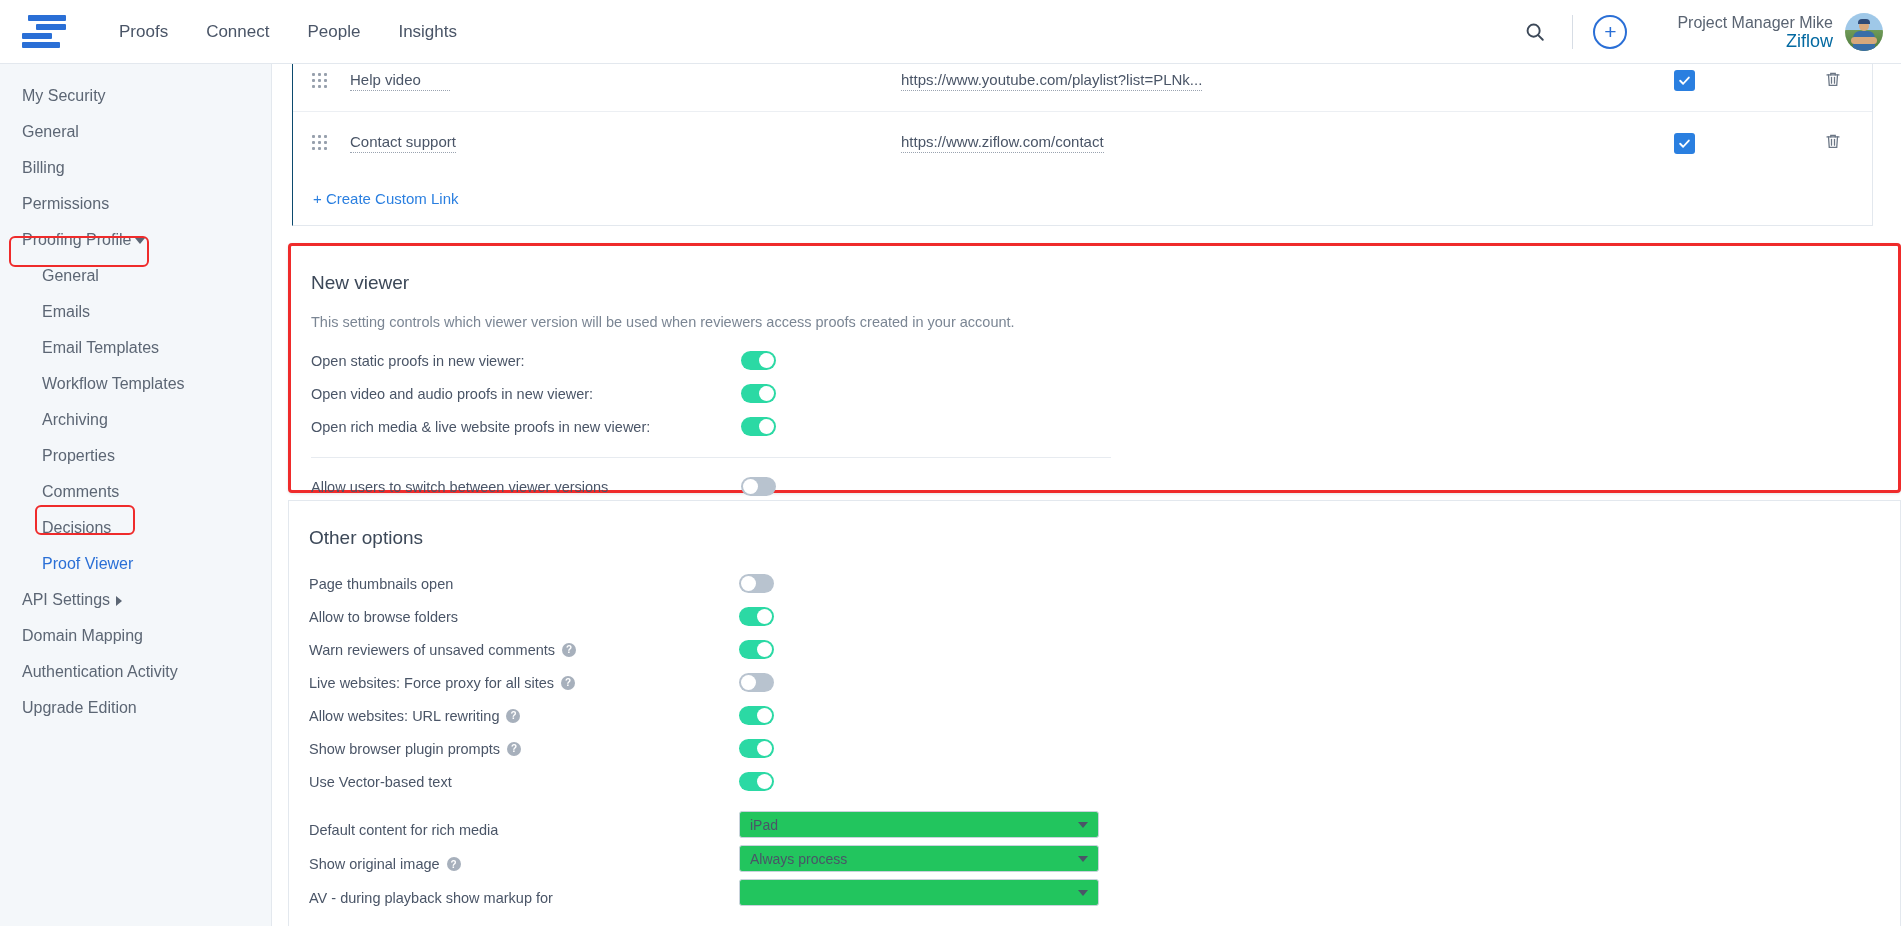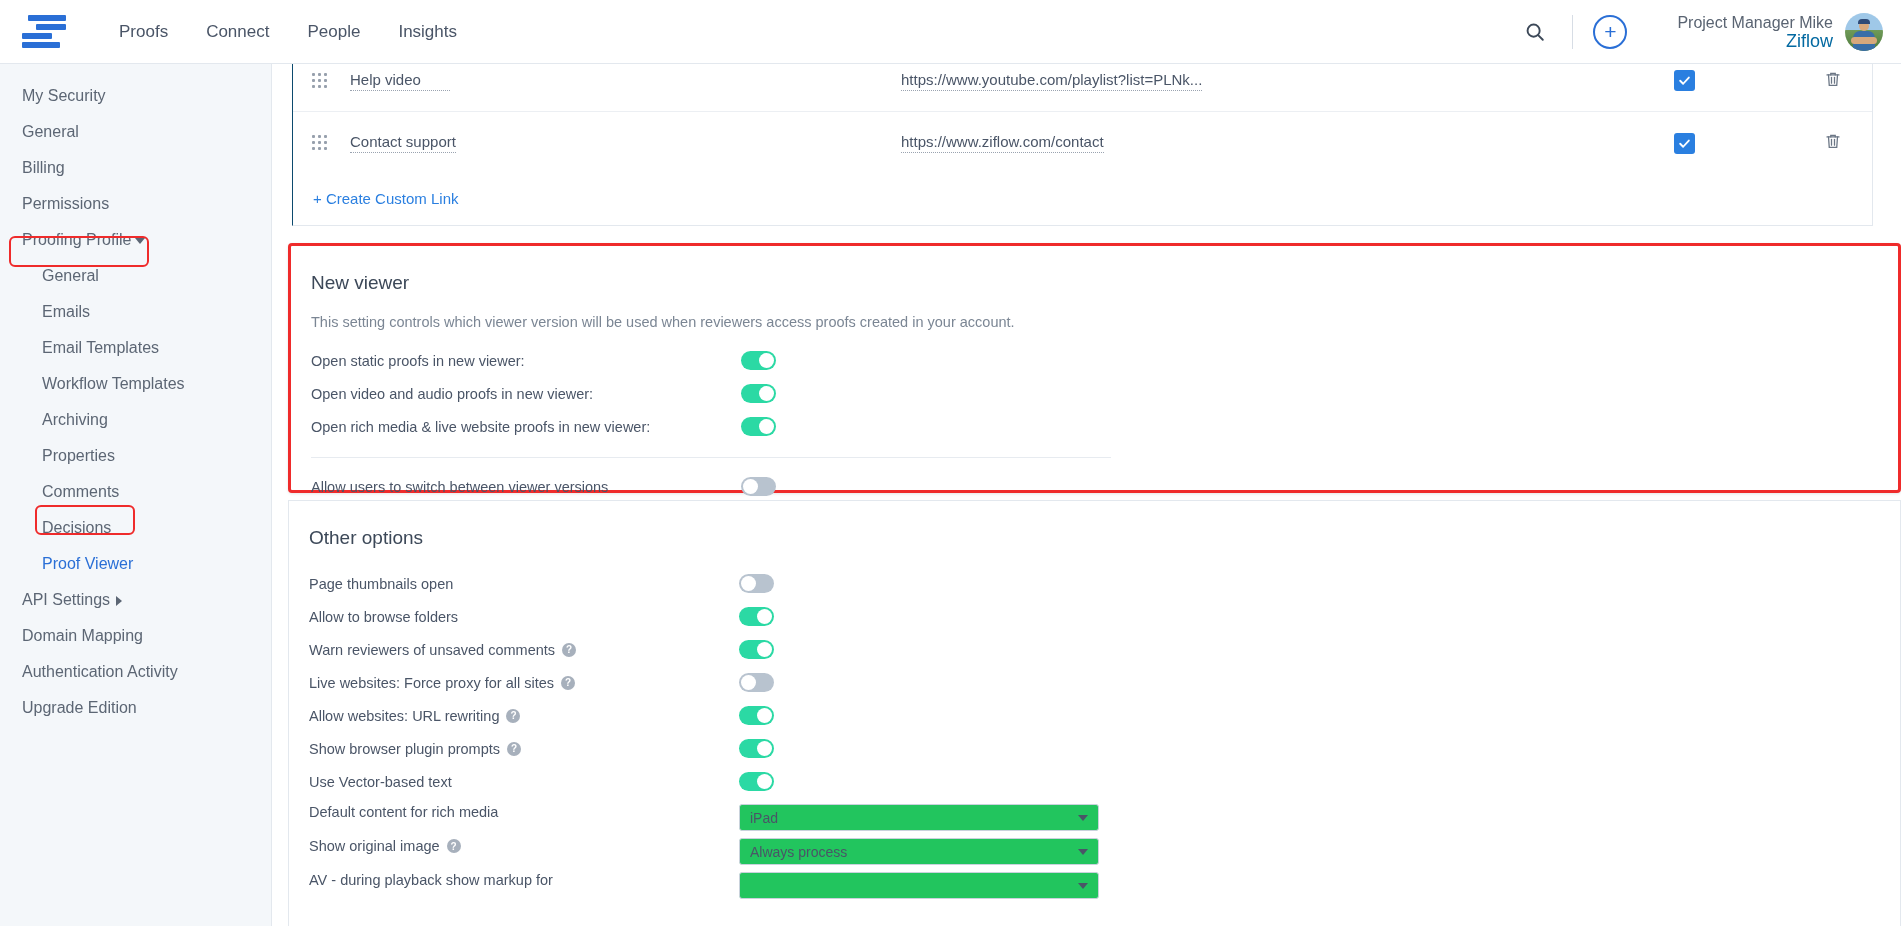--- a/index.html
+++ b/index.html
@@ -205,21 +205,21 @@
   }
 
   
   .other-card {
     position: absolute; left: 288px; top: 500px;
     width: 1613px; height: 430px;
     border: 1px solid #e3e8ee; background: #fff;
     overflow: hidden;
   }
   .sel-row {
-    display: flex; align-items: flex-start;
+    display: flex; align-items: flex-end;
     height: 34px; padding-left: 20px;
   }
   .sel {
     width: 360px; height: 27px;
     border: 1px solid #c9d2dc; border-radius: 3px;
     background: #22c55e; font-size: 14px; color: #4a5567;
     display: flex; align-items: center; padding: 0 10px;
     position: relative;
   }
   .sel .arw {

